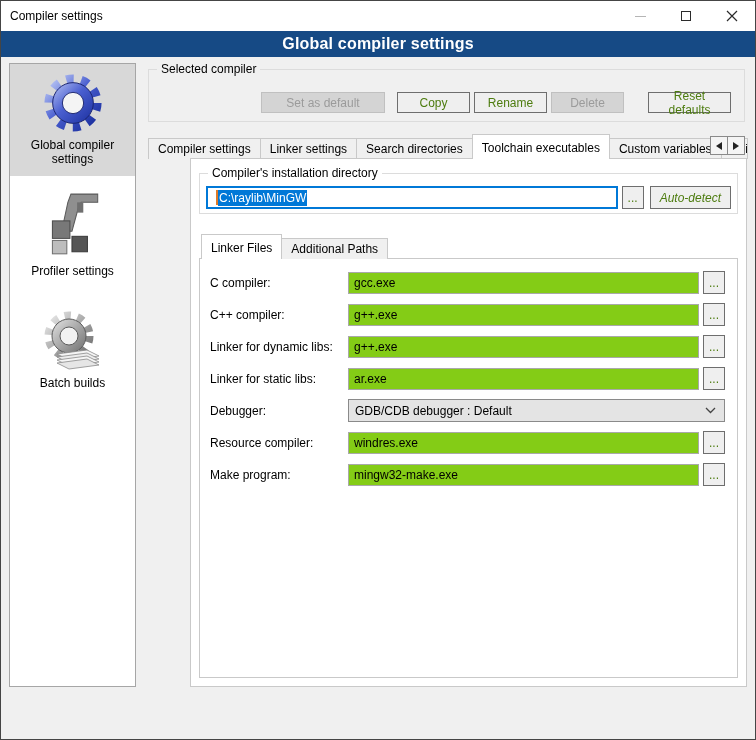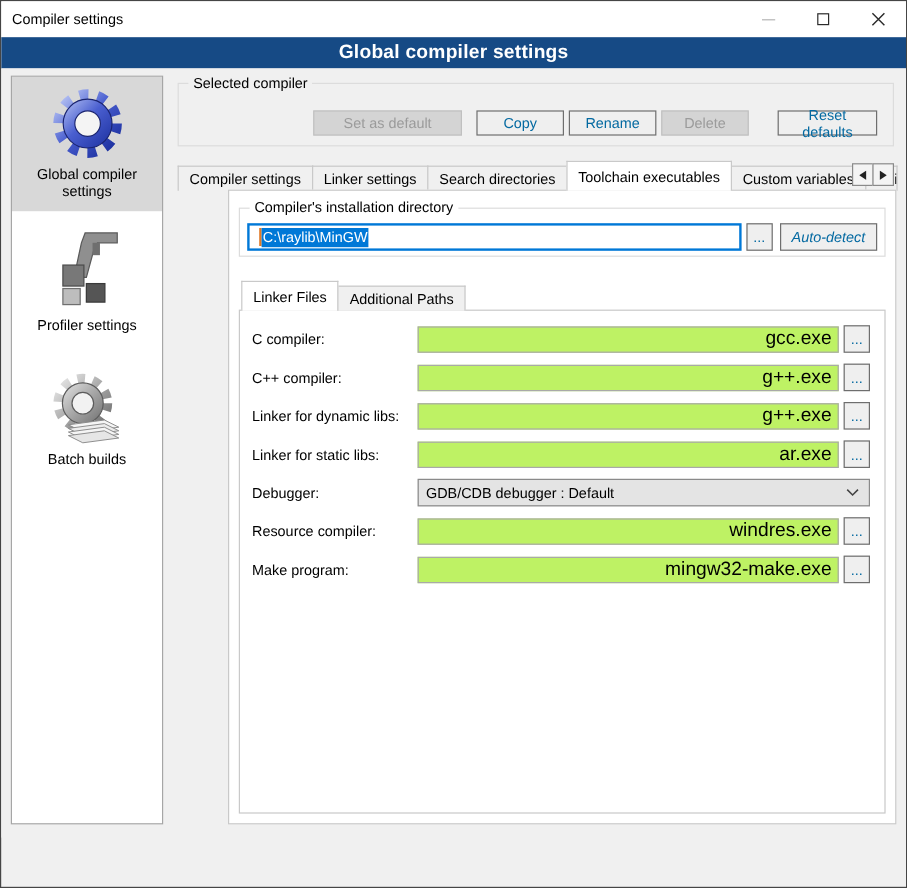--- a/index.html
+++ b/index.html
@@ -47,21 +47,21 @@
   .combo{
     height:23px; border:1px solid #8a8a8a; background:#fdfdfd; display:flex;
     align-items:center; padding:0 8px 0 6px; width:100%;
   }
   .combo .combo-text{ flex:1; overflow:hidden; white-space:nowrap; }
   .combo.gray{ background:#e4e4e4; }
   
   .btn{
     height:21px; background:#efefef; border:1px solid #6e6e6e; font-size:12px;
     display:inline-flex; align-items:center; justify-content:center;
-    font-family:"Liberation Sans", sans-serif; color:#0369a1; padding:0 10px;
+    font-family:"Liberation Sans", sans-serif; color:#4d7c0f; padding:0 10px;
   }
   .btn.disabled{ background:#d4d4d4; border-color:#c0c0c0; color:#9b9b9b; }
   .btn-row{ display:flex; margin-top:8px; align-items:center; }
   
   .tabs{ display:flex; align-items:flex-end; position:relative; height:25px; padding-left:2px; }
   .tab{
     background:#f0f0f0; border:1px solid #c9c9c9; border-bottom:none;
     padding:4px 9px 4px 9px; margin-right:-1px; white-space:nowrap; font-size:12px;
     height:21px; display:flex; align-items:center;
   }
@@ -93,22 +93,22 @@
   }
   
   .subtabs{ margin-top:10px; }
   .subpage{
     flex:1; border:1px solid #c9c9c9; background:#fff; margin-top:-1px;
     padding:12px 12px 0 10px;
   }
   .frow{ display:flex; align-items:center; margin-bottom:9px; }
   .flabel{ width:138px; flex:0 0 auto; font-size:12px; }
   .finput{
-    flex:1; height:22px; border:1px solid #a9a9a9; background:#bef264; padding:0 5px;
-    font-size:16px; font-family:"Liberation Sans", sans-serif; color:#000; min-width:0;text-align:right;
+    flex:1; height:22px; border:1px solid #a9a9a9; background:#84cc16; padding:0 5px;
+    font-size:12px; font-family:"Liberation Sans", sans-serif; color:#000; min-width:0;
   }
   .fselect{ flex:1; }
   .chev{ flex:0 0 auto; margin-left:6px; }
   
   .footer{
     position:absolute; left:0; right:0; bottom:0; height:41px; background:#f0f0f0;
     display:flex; align-items:center; justify-content:flex-end; padding-right:11px;
   }
   .footer-line{ position:absolute; top:0; left:8px; right:8px; border-top:1px solid #9f9f9f; }
   .footer .btn{ width:73px; height:24px; }

